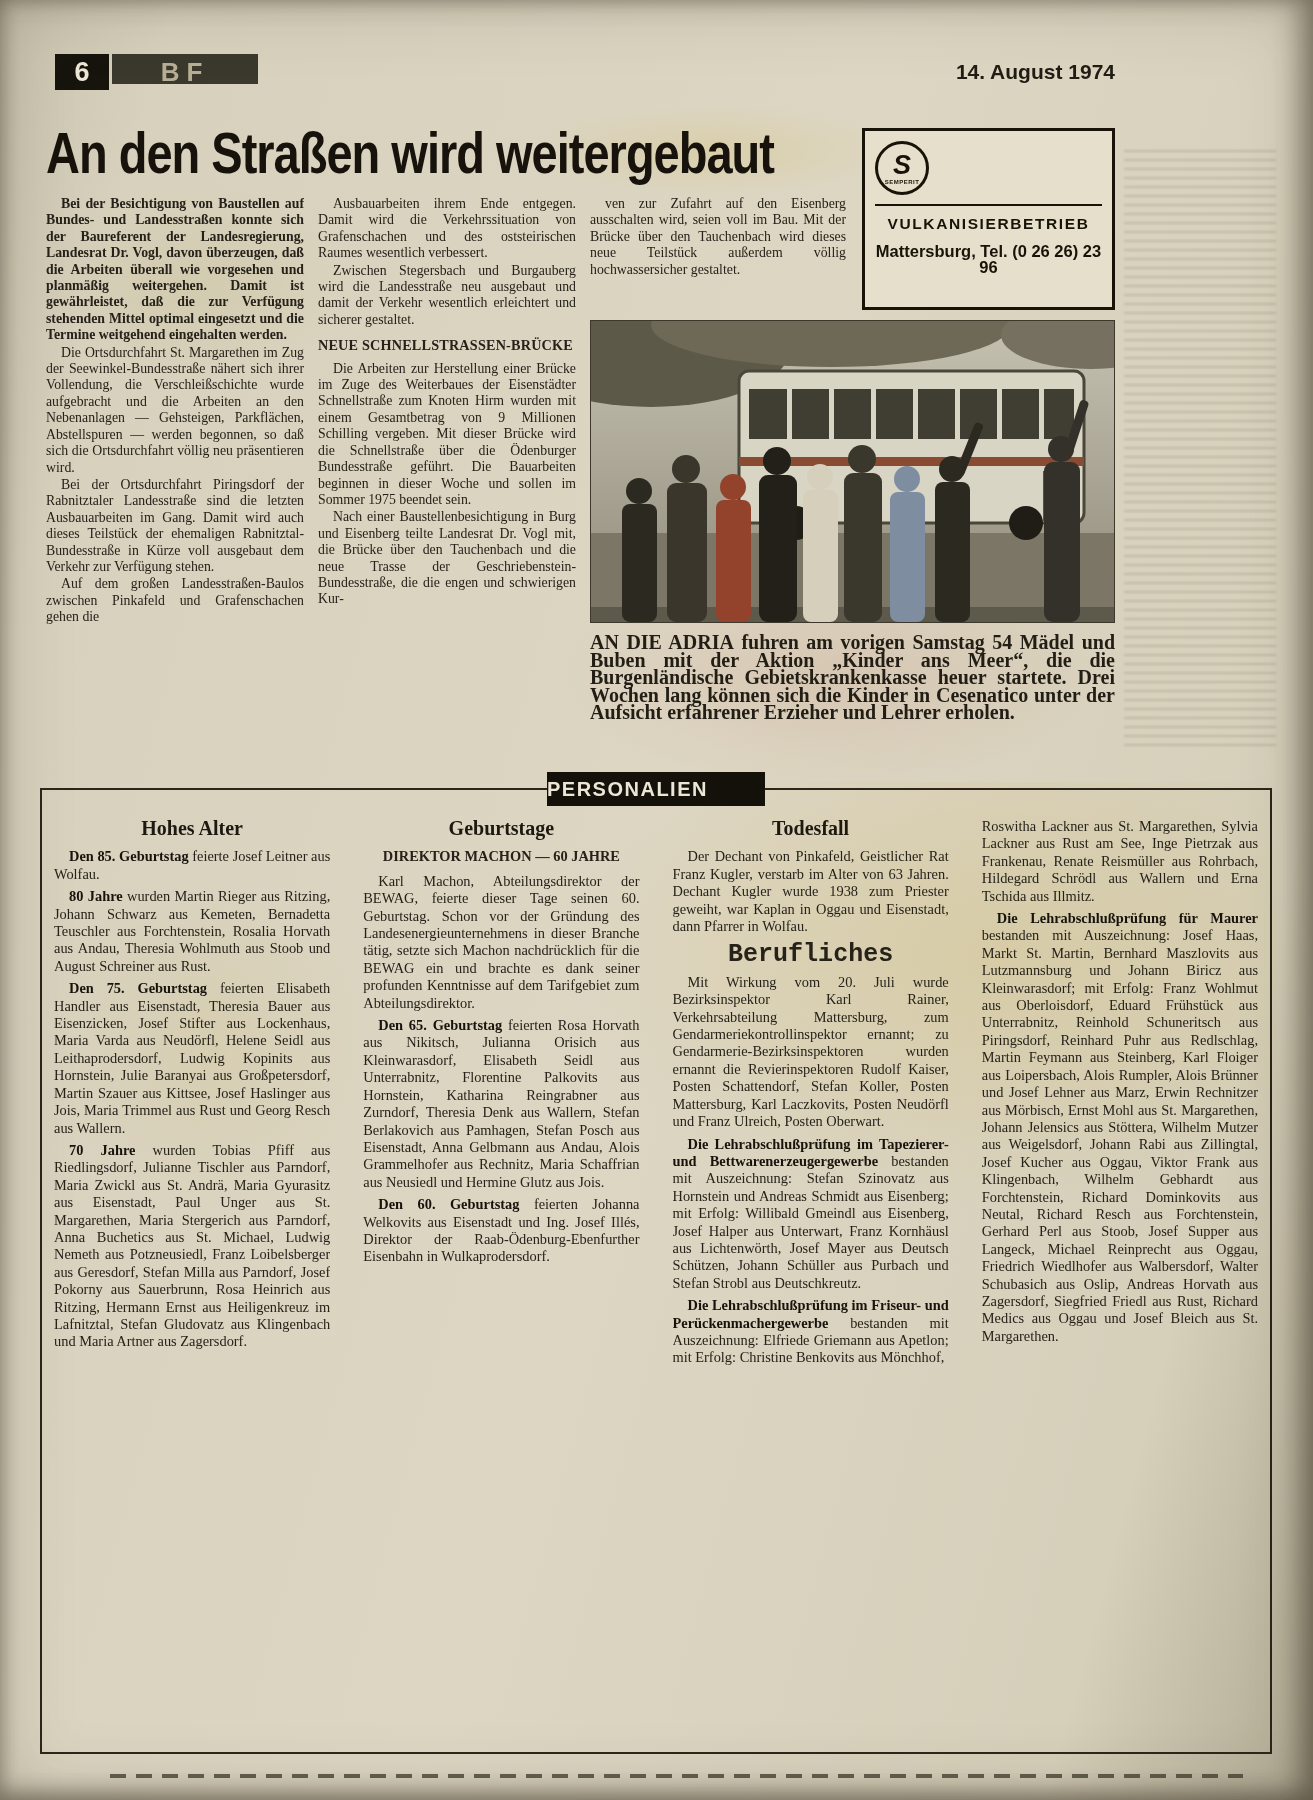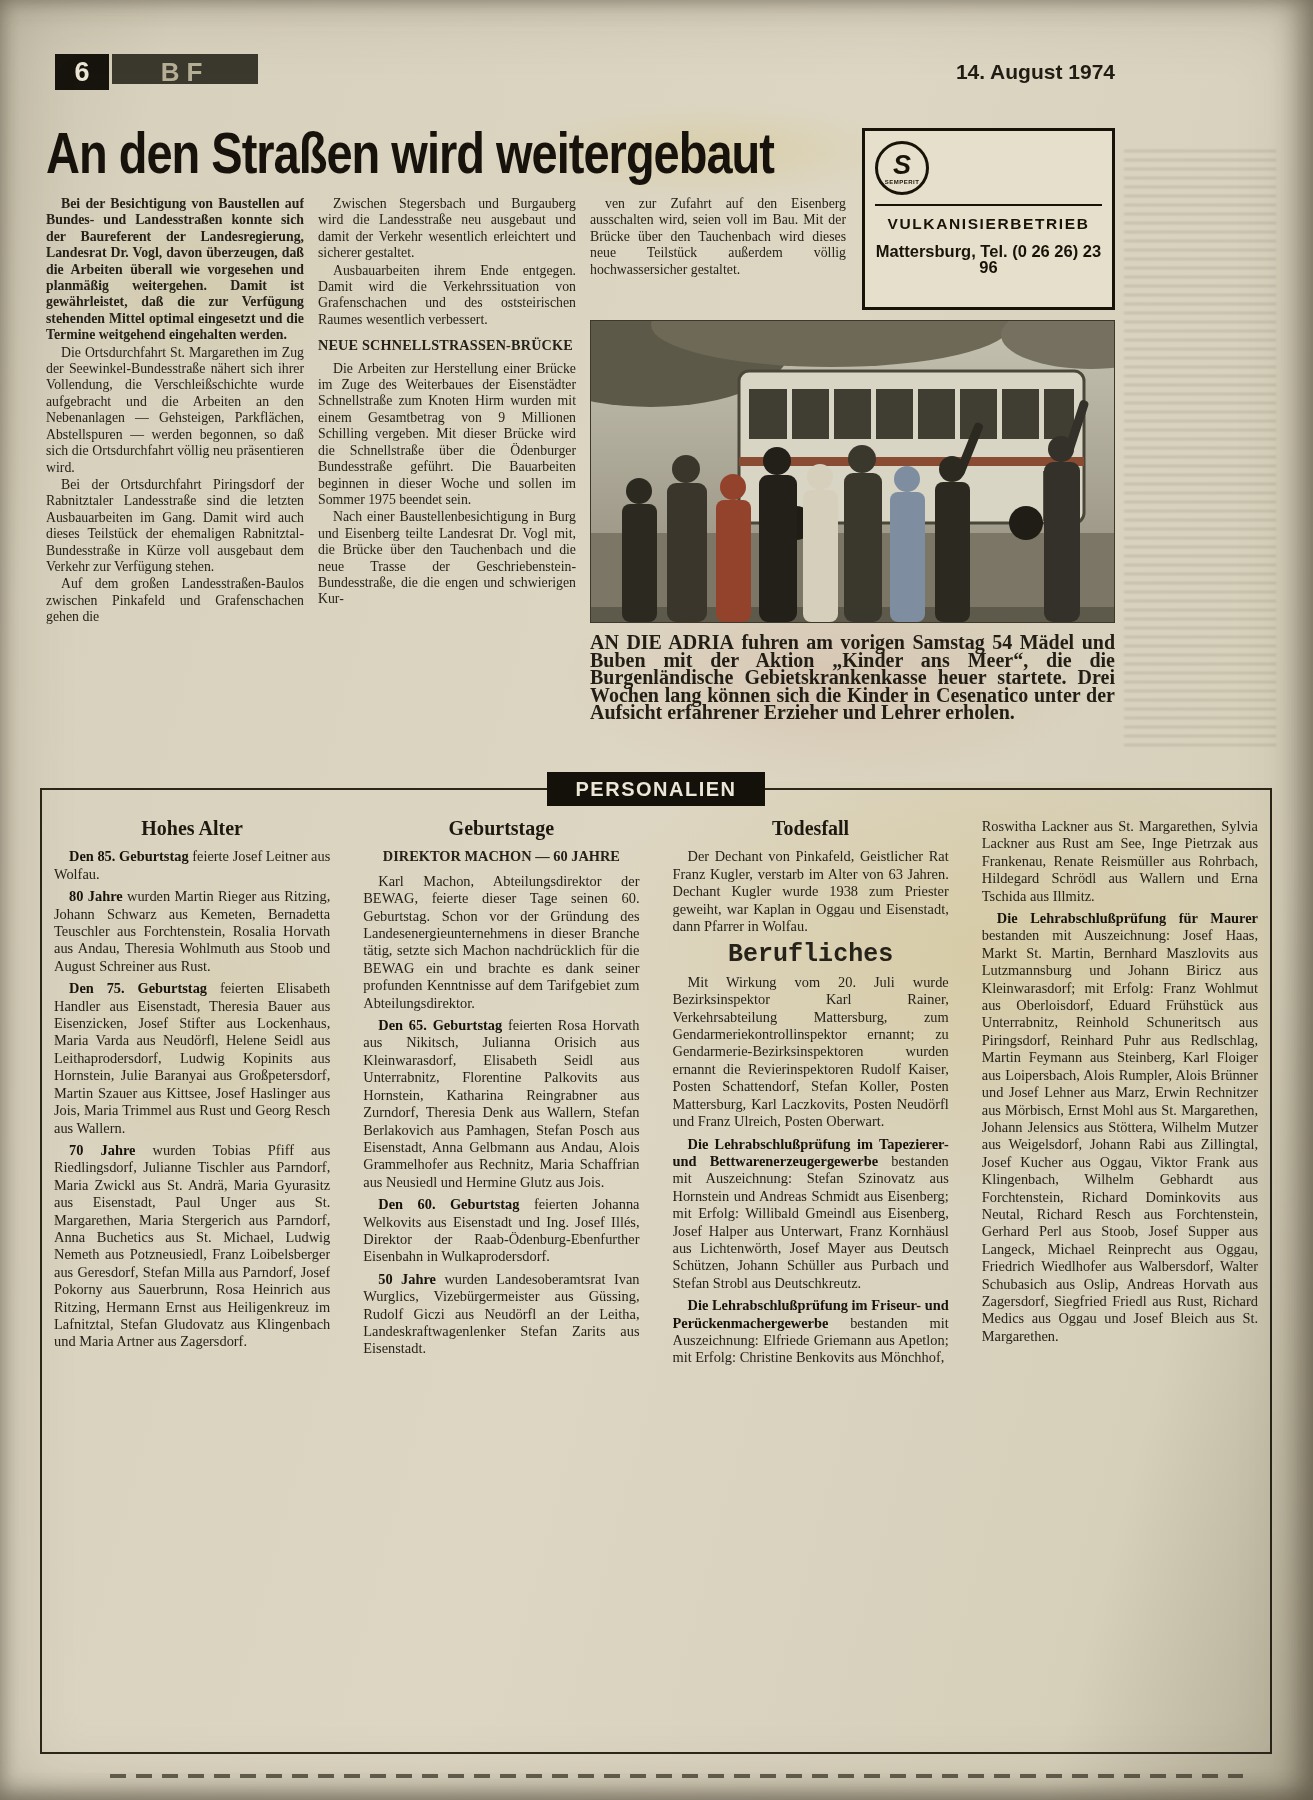--- a/index.html
+++ b/index.html
@@ -59,21 +59,21 @@
   .caption { position:absolute; left:590px; top:634px; width:525px;
     font-weight:bold; font-size:20px; line-height:17.6px; text-align:justify; color:#221e15; }
 
   
   .ghost { position:absolute; left:1124px; top:150px; width:152px; height:600px; opacity:.32; filter:blur(1.2px);
     background:repeating-linear-gradient(to bottom, rgba(80,72,55,.55) 0 2px, transparent 2px 9px); }
 
   
   .personalien { position:absolute; left:40px; top:788px; width:1232px; height:966px; border:2px solid #2b2619; padding:28px 12px 8px; }
   .personalien-title { position:absolute; top:-18px; left:50%; transform:translateX(-50%); width:218px; height:34px;
-    background:#14110a; color:#ece6d6; font:bold 20px/34px "Liberation Sans", sans-serif; text-align:center; letter-spacing:1.5px; }
+    background:#14110a; color:#ece6d6; font:bold 20px/34px "Liberation Sans", sans-serif; letter-spacing:1.5px; }
   .p-cols { display:flex; gap:33px; height:100%; overflow:hidden; }
   .p-col { flex:1; text-align:justify; font-size:14.4px; line-height:17.4px; overflow:hidden; }
   .p-col h2 { font-size:20px; text-align:center; margin:2px 0 11px; color:#1d1910; font-family:"Liberation Serif", serif; }
   .p-col p { text-indent:15px; margin-bottom:5px; }
   .p-col p.machon { text-indent:0; text-align:center; font-weight:bold; margin:0 0 7px; }
   .p-col p.colhead { text-indent:0; text-align:center; font-weight:bold; font-size:25px; margin:11px 0 10px;font-family:Liberation Mono, monospace; }
   .p-col p.cont { text-indent:0; }
   .p-col b { color:#17130c; }
 
   .bottom-dashes { position:absolute; left:110px; right:70px; bottom:22px; height:4px; opacity:.8;
@@ -100,22 +100,22 @@
 
   <h1 class="headline">An den Straßen wird weitergebaut</h1>
 
   <section class="col col1">
       <p class="lede">Bei der Besichtigung von Baustellen auf Bundes- und Landesstraßen konnte sich der Baureferent der Landesregierung, Landesrat Dr. Vogl, davon überzeugen, daß die Arbeiten überall wie vorgesehen und planmäßig weitergehen. Damit ist gewährleistet, daß die zur Verfügung stehenden Mittel optimal eingesetzt und die Termine weitgehend eingehalten werden.</p>
       <p>Die Ortsdurchfahrt St. Margarethen im Zug der Seewinkel-Bundesstraße nähert sich ihrer Vollendung, die Verschleißschichte wurde aufgebracht und die Arbeiten an den Nebenanlagen — Gehsteigen, Parkflächen, Abstellspuren — werden begonnen, so daß sich die Ortsdurchfahrt völlig neu präsentieren wird.</p>
       <p>Bei der Ortsdurchfahrt Piringsdorf der Rabnitztaler Landesstraße sind die letzten Ausbauarbeiten im Gang. Damit wird auch dieses Teilstück der ehemaligen Rabnitztal-Bundesstraße in Kürze voll ausgebaut dem Verkehr zur Verfügung stehen.</p>
       <p>Auf dem großen Landesstraßen-Baulos zwischen Pinkafeld und Grafenschachen gehen die</p>
     </section>
   <section class="col col2">
+      <p>Ausbauarbeiten ihrem Ende entgegen. Damit wird die Verkehrssituation von Grafenschachen und des oststeirischen Raumes wesentlich verbessert.</p>
       <p>Zwischen Stegersbach und Burgauberg wird die Landesstraße neu ausgebaut und damit der Verkehr wesentlich erleichtert und sicherer gestaltet.</p>
-      <p>Ausbauarbeiten ihrem Ende entgegen. Damit wird die Verkehrssituation von Grafenschachen und des oststeirischen Raumes wesentlich verbessert.</p>
       <p class="subhead">NEUE SCHNELLSTRASSEN-BRÜCKE</p>
       <p>Die Arbeiten zur Herstellung einer Brücke im Zuge des Weiterbaues der Eisenstädter Schnellstraße zum Knoten Hirm wurden mit einem Gesamtbetrag von 9 Millionen Schilling vergeben. Mit dieser Brücke wird die Schnellstraße über die Ödenburger Bundesstraße geführt. Die Bauarbeiten beginnen in dieser Woche und sollen im Sommer 1975 beendet sein.</p>
       <p>Nach einer Baustellenbesichtigung in Burg und Eisenberg teilte Landesrat Dr. Vogl mit, die Brücke über den Tauchenbach und die neue Trasse der Geschriebenstein-Bundesstraße, die die engen und schwierigen Kur-</p>
     </section>
   <section class="col col3">
       <p>ven zur Zufahrt auf den Eisenberg ausschalten wird, seien voll im Bau. Mit der Brücke über den Tauchenbach wird dieses neue Teilstück außerdem völlig hochwassersicher gestaltet.</p>
     </section>
 
   <aside class="ad">
     <div class="ad-top">
@@ -218,21 +218,20 @@
             <p><b>70 Jahre </b>wurden Tobias Pfiff aus Riedlingsdorf, Julianne Tischler aus Parndorf, Maria Zwickl aus St. Andrä, Maria Gyurasitz aus Eisenstadt, Paul Unger aus St. Margarethen, Maria Stergerich aus Parndorf, Anna Buchetics aus St. Michael, Ludwig Nemeth aus Potzneusiedl, Franz Loibelsberger aus Geresdorf, Stefan Milla aus Parndorf, Josef Pokorny aus Sauerbrunn, Rosa Heinrich aus Ritzing, Hermann Ernst aus Heiligenkreuz im Lafnitztal, Stefan Gludovatz aus Klingenbach und Maria Artner aus Zagersdorf.</p>
           </div>
       </div>
       <div class="p-col">
         <h2>Geburtstage</h2>
         <div>
             <p class="machon">DIREKTOR MACHON — 60 JAHRE</p>
             <p>Karl Machon, Abteilungsdirektor der BEWAG, feierte dieser Tage seinen 60. Geburtstag. Schon vor der Gründung des Landesenergieunternehmens in dieser Branche tätig, setzte sich Machon nachdrücklich für die BEWAG ein und brachte es dank seiner profunden Kenntnisse auf dem Tarifgebiet zum Abteilungsdirektor.</p>
             <p><b>Den 65. Geburtstag </b>feierten Rosa Horvath aus Nikitsch, Julianna Orisich aus Kleinwarasdorf, Elisabeth Seidl aus Unterrabnitz, Florentine Palkovits aus Hornstein, Katharina Reingrabner aus Zurndorf, Theresia Denk aus Wallern, Stefan Berlakovich aus Pamhagen, Stefan Posch aus Eisenstadt, Anna Gelbmann aus Andau, Alois Grammelhofer aus Rechnitz, Maria Schaffrian aus Neusiedl und Hermine Glutz aus Jois.</p>
             <p><b>Den 60. Geburtstag </b>feierten Johanna Welkovits aus Eisenstadt und Ing. Josef Illés, Direktor der Raab-Ödenburg-Ebenfurther Eisenbahn in Wulkaprodersdorf.</p>
-            <p><b>50 Jahre </b>wurden Landesoberamtsrat Ivan Wurglics, Vizebürgermeister aus Güssing, Rudolf Giczi aus Neudörfl an der Leitha, Landeskraftwagenlenker Stefan Zarits aus Eisenstadt.</p>
           </div>
       </div>
       <div class="p-col">
         <h2>Todesfall</h2>
         <div>
             <p>Der Dechant von Pinkafeld, Geistlicher Rat Franz Kugler, verstarb im Alter von 63 Jahren. Dechant Kugler wurde 1938 zum Priester geweiht, war Kaplan in Oggau und Eisenstadt, dann Pfarrer in Wolfau.</p>
             <p class="colhead">Berufliches</p>
             <p>Mit Wirkung vom 20. Juli wurde Bezirksinspektor Karl Rainer, Verkehrsabteilung Mattersburg, zum Gendarmeriekontrollinspektor ernannt; zu Gendarmerie-Bezirksinspektoren wurden ernannt die Revierinspektoren Rudolf Kaiser, Posten Schattendorf, Stefan Koller, Posten Mattersburg, Karl Laczkovits, Posten Neudörfl und Franz Ulreich, Posten Oberwart.</p>
             <p><b>Die Lehrabschlußprüfung im Tapezierer- und Bettwarenerzeugergewerbe </b>bestanden mit Auszeichnung: Stefan Szinovatz aus Hornstein und Andreas Schmidt aus Eisenberg; mit Erfolg: Willibald Gmeindl aus Eisenberg, Josef Halper aus Unterwart, Franz Kornhäusl aus Lichtenwörth, Josef Mayer aus Deutsch Schützen, Johann Schüller aus Purbach und Stefan Strobl aus Deutschkreutz.</p>
             <p><b>Die Lehrabschlußprüfung im Friseur- und Perückenmachergewerbe </b>bestanden mit Auszeichnung: Elfriede Griemann aus Apetlon; mit Erfolg: Christine Benkovits aus Mönchhof,</p>

